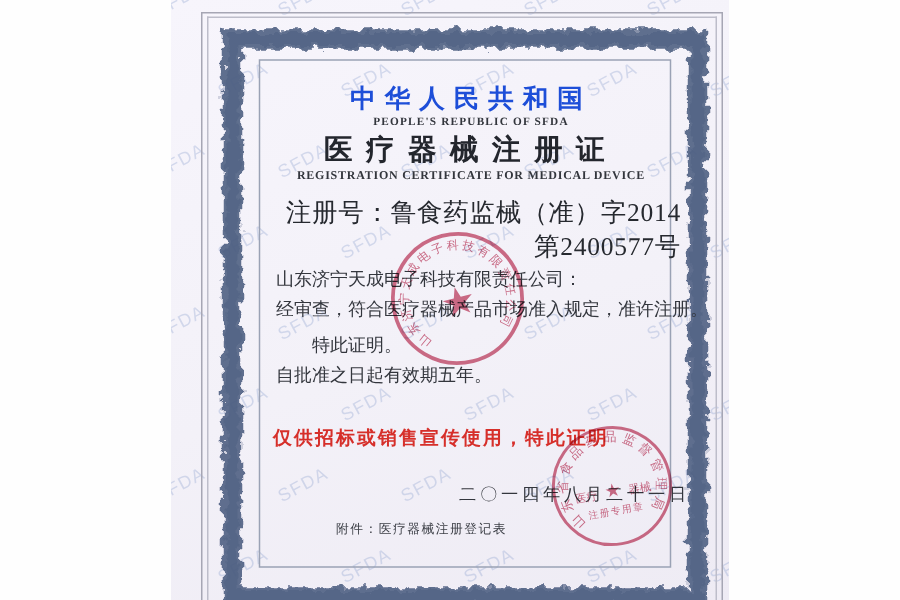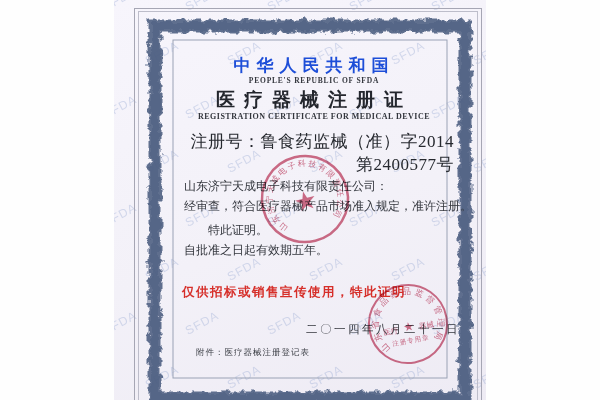--- a/index.html
+++ b/index.html
@@ -46,21 +46,21 @@
        font-size:17px;font-weight:400;letter-spacing:0.5px;color:#26292f;}
   .body{position:absolute;left:4px;top:176px;width:262px;font-size:12px;color:#33363d;}
   .body .line{height:20px;line-height:20px;white-space:nowrap;}
   .body .indent{text-indent:24px;}
   .body .closing{margin-top:4px;}
   .notice{position:absolute;left:2px;top:284px;width:266px;
           font-family:"Liberation Sans","DejaVu Sans",sans-serif;
           font-size:12.5px;font-weight:bold;letter-spacing:1.5px;color:var(--notice-red);}
   .date{position:absolute;left:0;top:322px;width:280px;text-align:right;
         font-size:11.5px;letter-spacing:2.5px;color:#33363d;}
-  .attachment{position:absolute;left:16px;top:347px;font-size:8.5px;
+  .attachment{position:absolute;left:44px;top:347px;font-size:8.5px;
               letter-spacing:1px;color:#3c3f46;}
 
   
   .stamps{mix-blend-mode:multiply;opacity:0.82;}
   .seal-ring{fill:none;stroke:var(--stamp-red);}
   .seal-text{fill:var(--stamp-red);font-family:"Liberation Serif","DejaVu Serif",serif;}
 </style>
 </head>
 <body>
 

